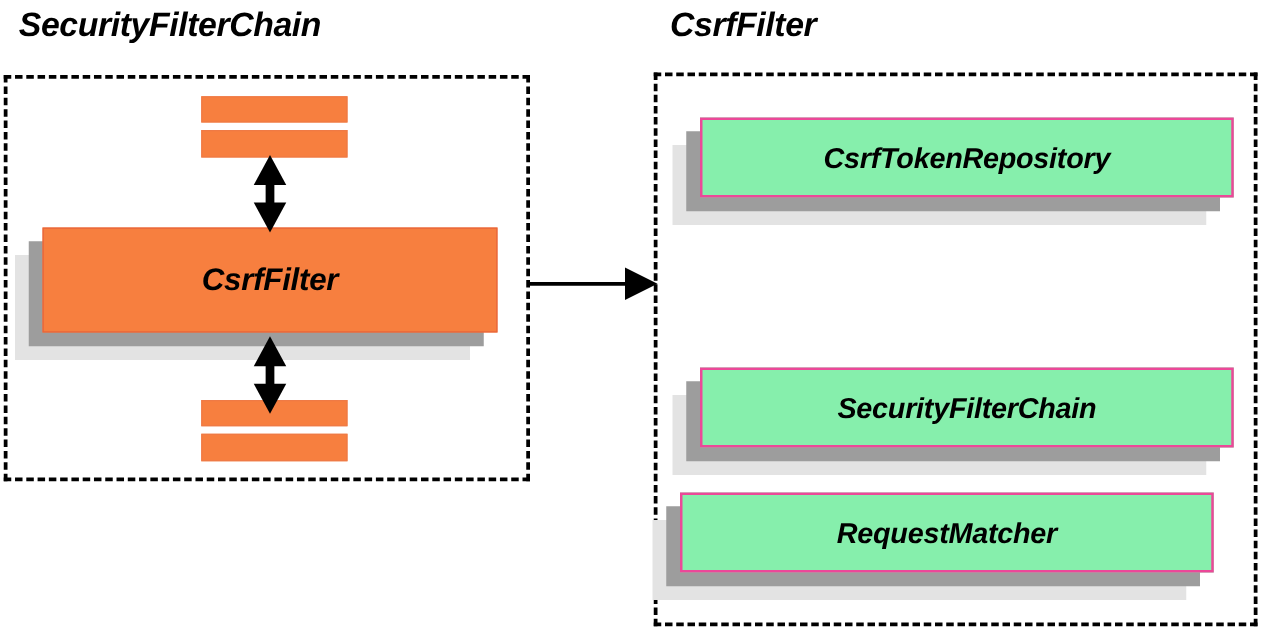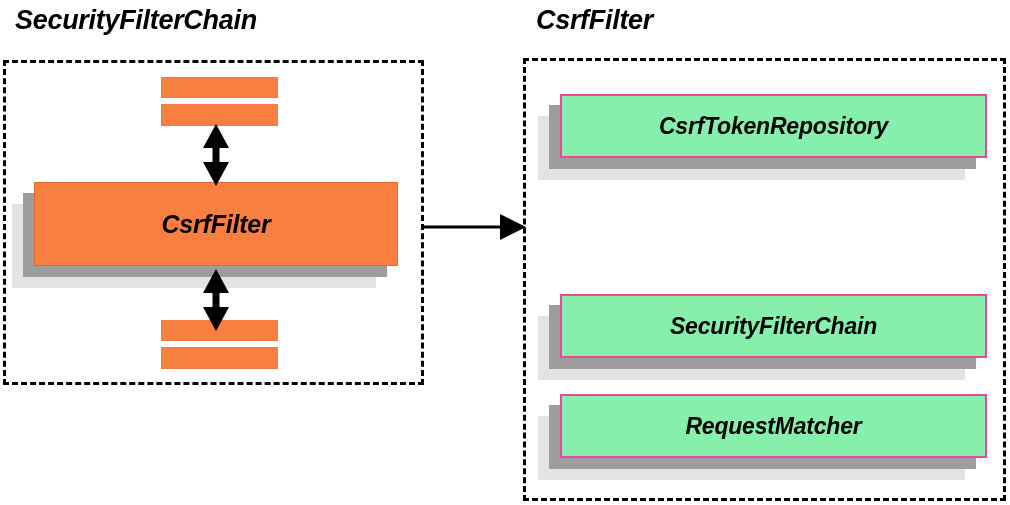--- a/index.html
+++ b/index.html
@@ -107,21 +107,21 @@
   }
   #stub-top-1    { left: 161px; top: 77px;  width: 117px; height: 21px; }
   #stub-top-2    { left: 161px; top: 104px; width: 117px; height: 22px; }
   #stub-bottom-1 { left: 161px; top: 320px; width: 117px; height: 21px; }
   #stub-bottom-2 { left: 161px; top: 347px; width: 117px; height: 22px; }
 
   
   #node-csrftokenrepository    { left: 560px; top: 94px;  width: 427px; height: 64px; }
   #node-csrftokenrequesthandler{ left: 560px; top: 194px; width: 427px; height: 64px; }
   #node-accessdeniedhandler    { left: 560px; top: 294px; width: 427px; height: 64px; }
-  #node-requestmatcher         { left: 560px; top: 394px; width: 427px; height: 64px; }
+  #node-requestmatcher         { left: 544px; top: 394px; width: 427px; height: 64px; }
 
   
   #connectors {
     position: absolute;
     left: 0; top: 0;
     width: 1010px;
     height: 505px;
     pointer-events: none;
   }
 </style>

